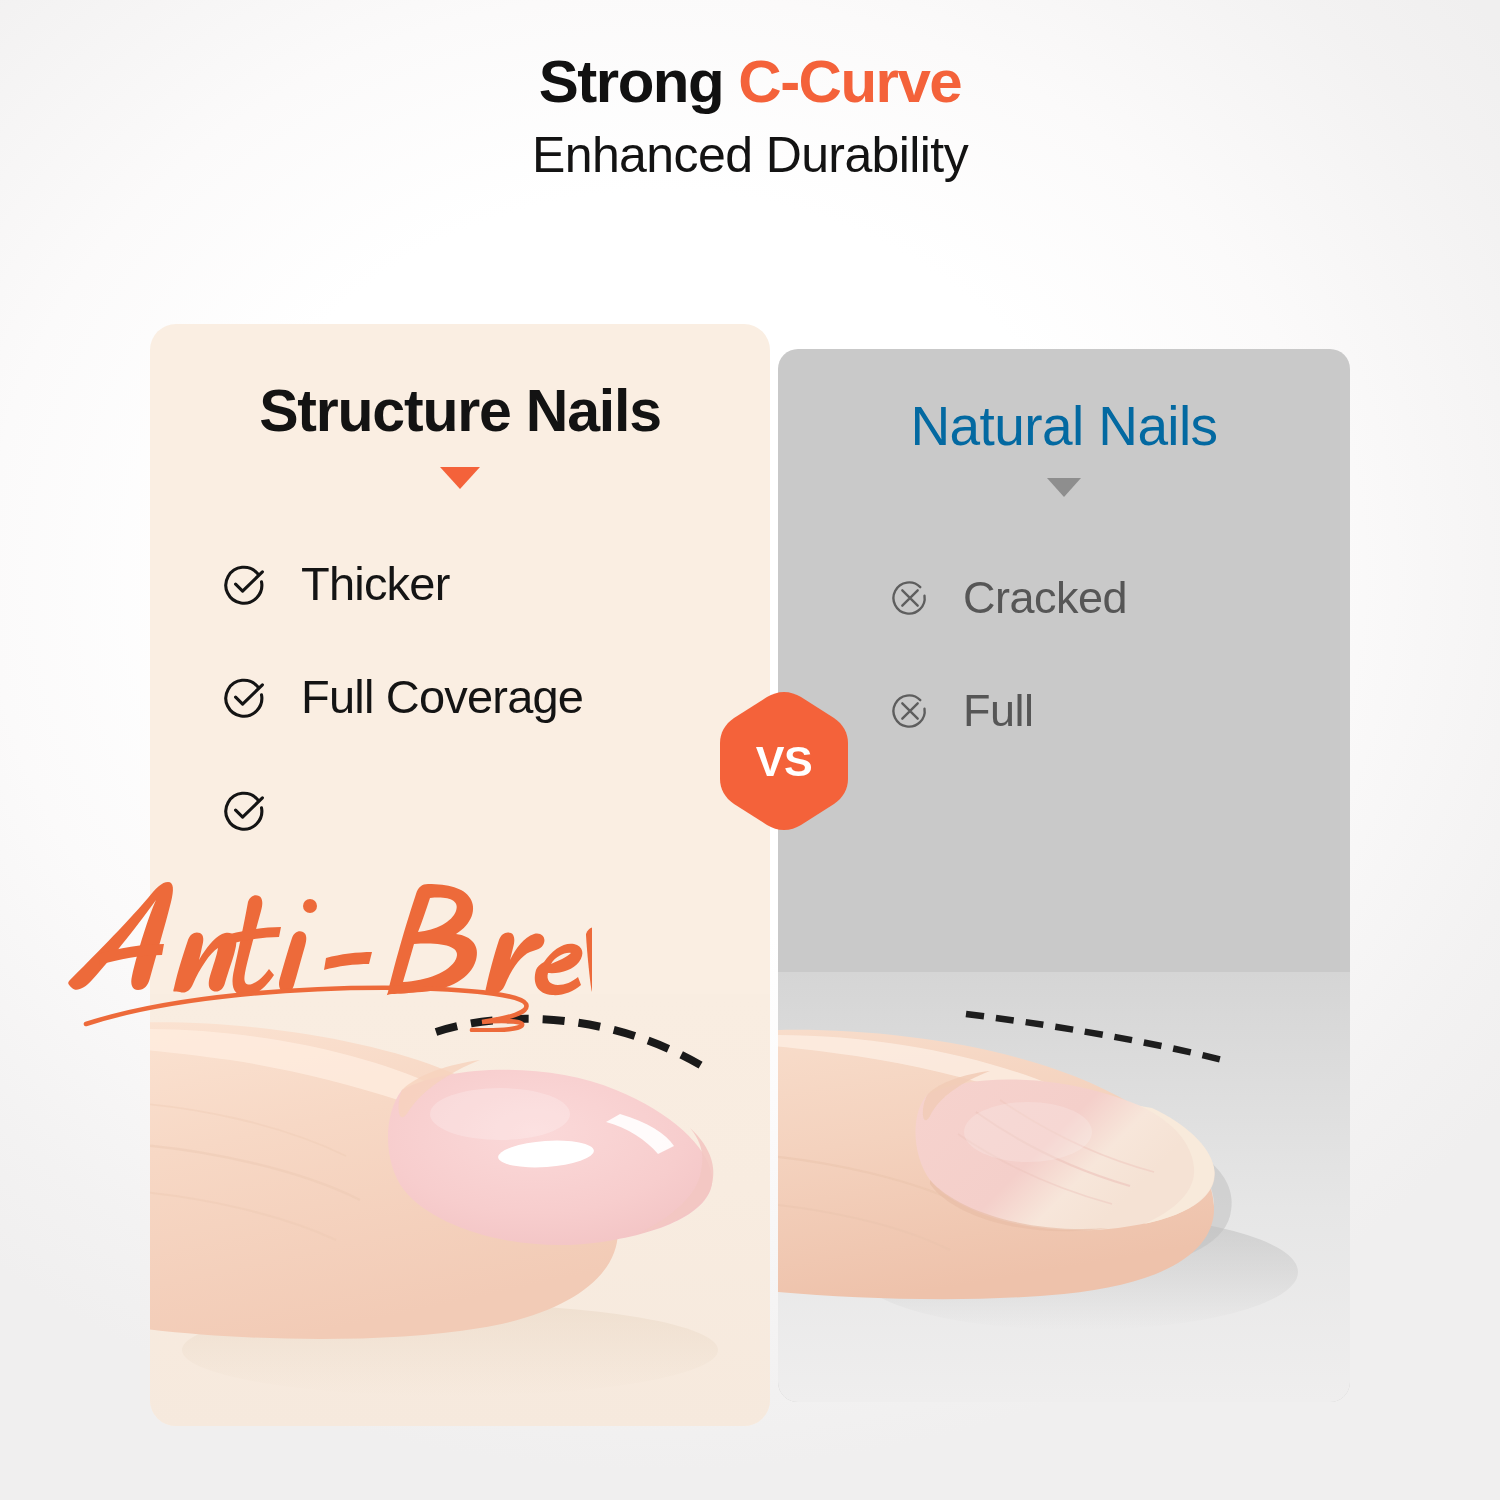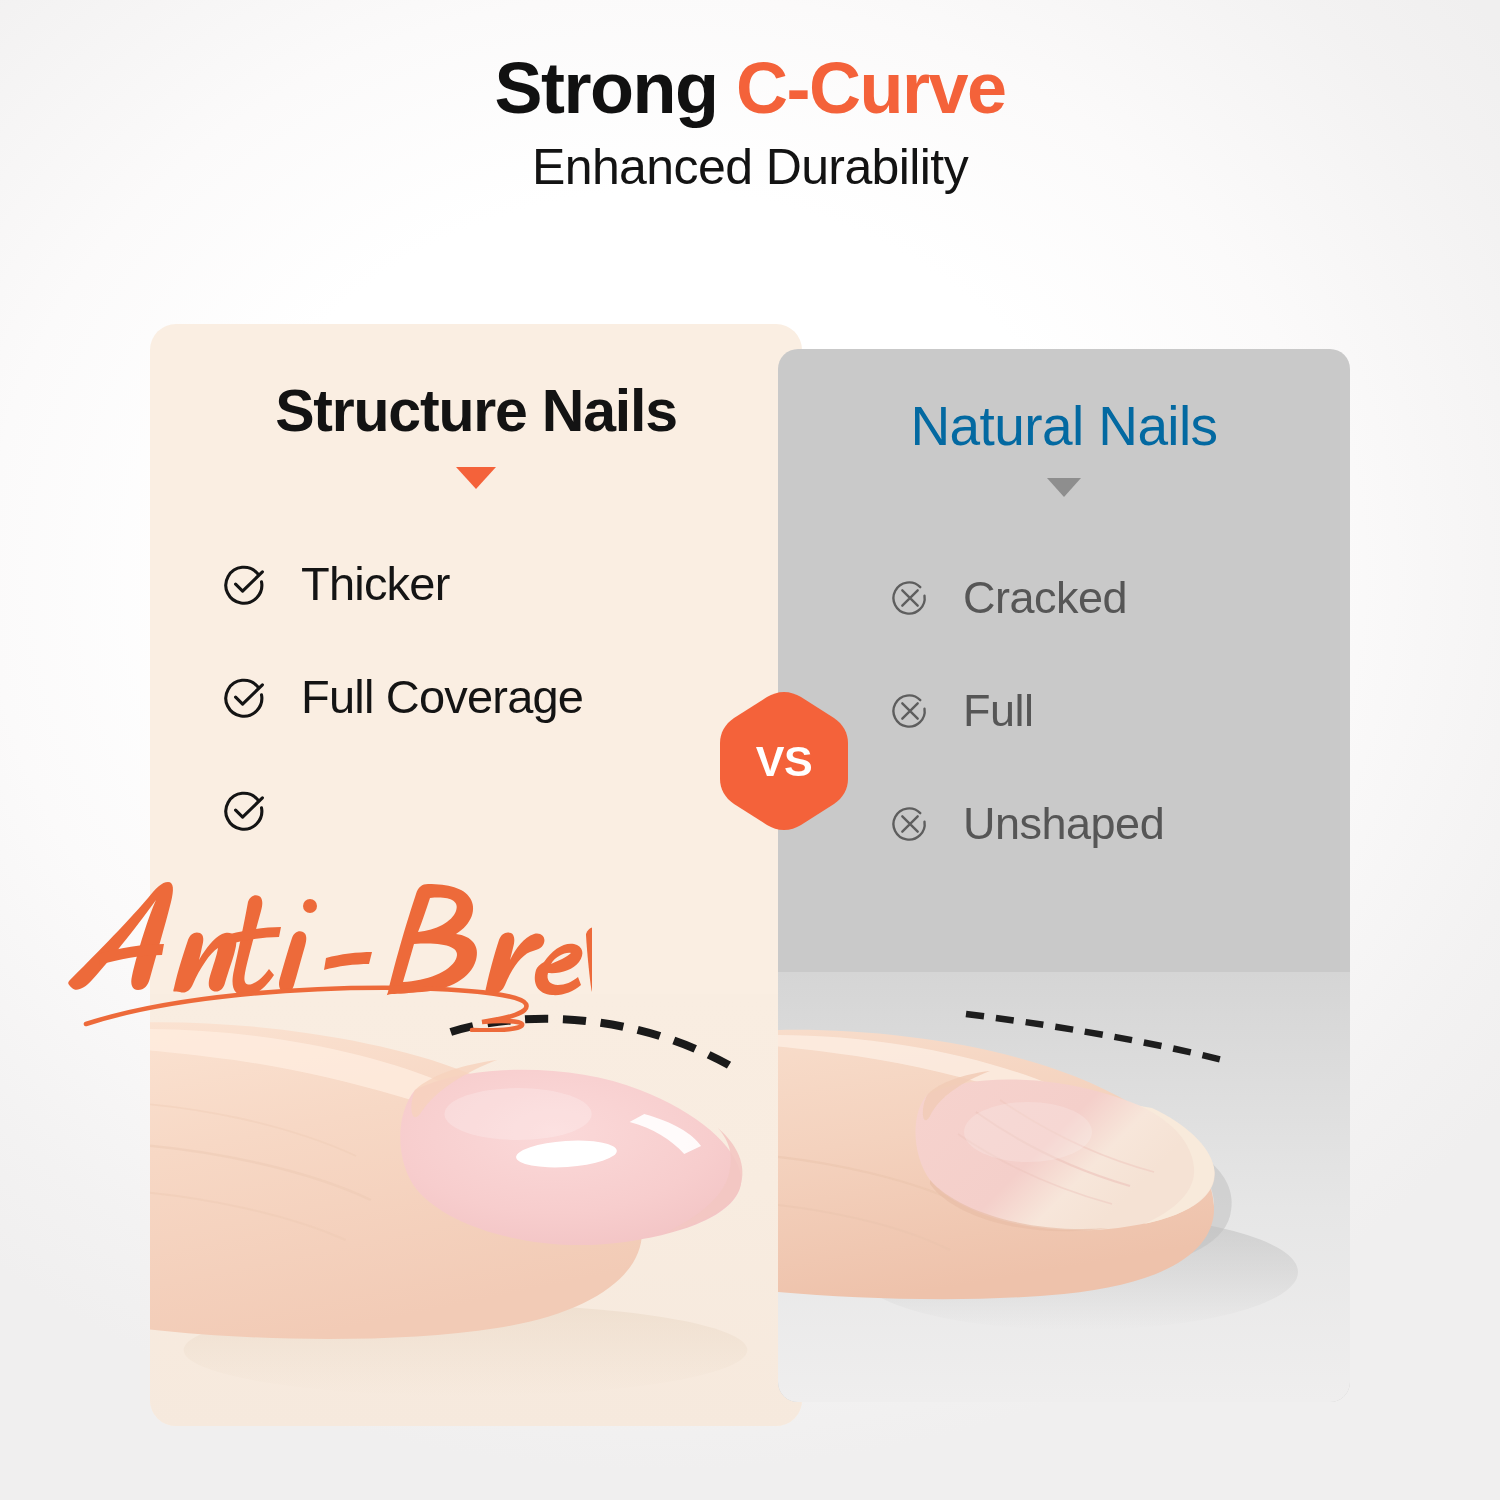--- a/index.html
+++ b/index.html
@@ -24,21 +24,21 @@
 
   
   .header {
     position: absolute;
     left: 0;
     top: 52px;
     width: 1500px;
     text-align: center;
   }
   .headline {
-    font-size: 72px;
+    font-size: 60px;
     font-weight: 700;
     letter-spacing: -1.5px;
     line-height: 1.0;
     color: #111111;
     white-space: nowrap;
   }
   .headline .accent { color: #f4623a; }
   .subhead {
     margin-top: 18px;
     font-size: 50px;
@@ -53,21 +53,20 @@
     position: absolute;
     overflow: hidden;
   }
   .panel-left {
     left: 150px;
     top: 324px;
     width: 620px;
     height: 1102px;
     background: #faeee2;
     border-radius: 26px;
-    padding-left: 32px;
   }
   .panel-right {
     left: 778px;
     top: 349px;
     width: 572px;
     height: 1053px;
     background: #c9c9c9;
     border-radius: 20px;
   }
 
@@ -388,29 +387,20 @@
       <div class="feature-row">
         <span class="feature-icon">
           <svg viewBox="0 0 48 48" fill="none">
             <path d="M35.2 12.2 A17 17 0 1 0 39.8 21.5" stroke="#5e5e5e" stroke-width="2.6" stroke-linecap="round"></path>
             <path d="M15.6 15.6 L32.4 32.4 M32.4 15.6 L15.6 32.4" stroke="#5e5e5e" stroke-width="2.6" stroke-linecap="round"></path>
           </svg>
         </span>
         <span class="feature-label">Full</span>
       </div>
 
-      <div class="feature-row">
-        <span class="feature-icon">
-          <svg viewBox="0 0 48 48" fill="none">
-            <path d="M35.2 12.2 A17 17 0 1 0 39.8 21.5" stroke="#5e5e5e" stroke-width="2.6" stroke-linecap="round"></path>
-            <path d="M15.6 15.6 L32.4 32.4 M32.4 15.6 L15.6 32.4" stroke="#5e5e5e" stroke-width="2.6" stroke-linecap="round"></path>
-          </svg>
-        </span>
-        <span class="feature-label">Unshaped</span>
-      </div>
 
     </div>
 
     <div class="photo photo-right">
       <svg viewBox="0 0 572 430" preserveAspectRatio="none">
         <defs>
           <linearGradient id="skinR" x1="0" y1="0" x2="0.3" y2="1">
             <stop offset="0%" stop-color="#f8ddcb"></stop>
             <stop offset="45%" stop-color="#f4d2be"></stop>
             <stop offset="100%" stop-color="#eec2ab"></stop>

